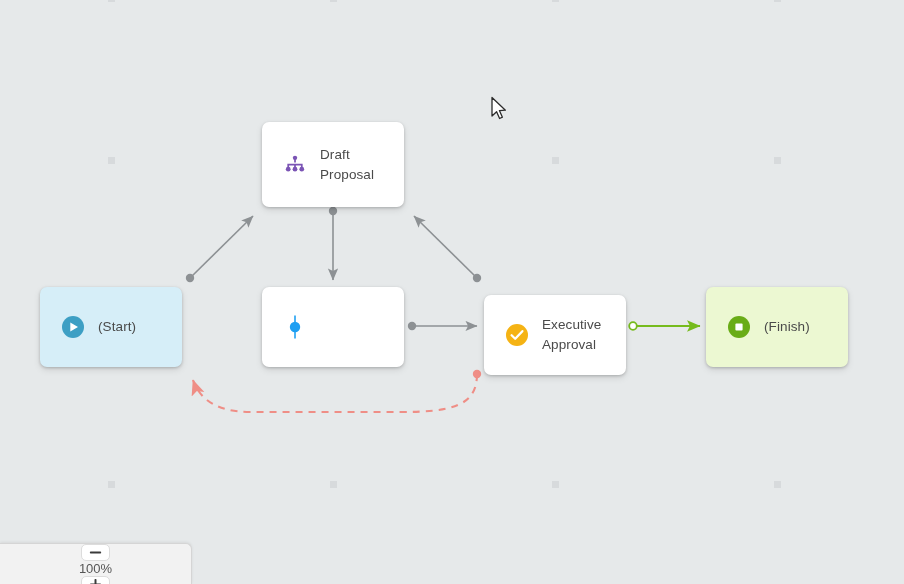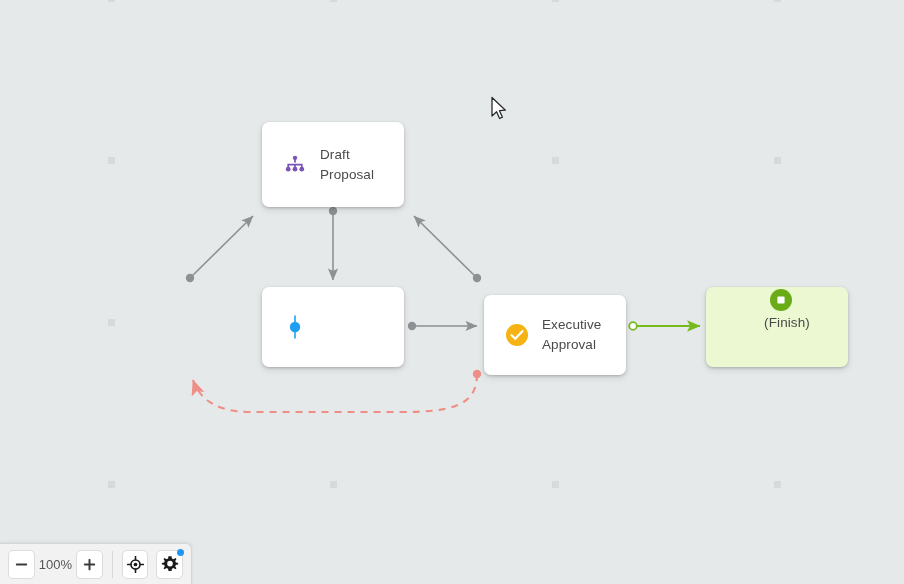--- a/index.html
+++ b/index.html
@@ -44,21 +44,20 @@
     box-shadow: 0 1px 3px rgba(0,0,0,0.20), 0 3px 7px rgba(0,0,0,0.10);
     display: flex;
     align-items: center;
     padding-left: 20px;
   }
   .node.start {
     background: #d6eef8;
   }
   .node.finish {
     background: #ecf8d2;
-    flex-direction: column;
   }
   .node-icon {
     width: 26px;
     height: 26px;
     flex: 0 0 26px;
     display: flex;
     align-items: center;
     justify-content: center;
     margin-right: 12px;
   }
@@ -79,20 +78,21 @@
     height: 41px;
     background: #f2f2f2;
     border-top: 1px solid #d5d5d5;
     border-right: 1px solid #d5d5d5;
     border-radius: 0 6px 0 0;
     display: flex;
     align-items: center;
     box-sizing: border-box;
     padding: 0 8px;
     box-shadow: 0 -1px 3px rgba(0,0,0,0.07);
+    flex-direction: column;
   }
   .tb-btn {
     width: 29px;
     height: 29px;
     background: #ffffff;
     border: 1px solid #dcdcdc;
     border-radius: 5px;
     display: flex;
     align-items: center;
     justify-content: center;
@@ -192,20 +192,29 @@
       <line x1="634" y1="326" x2="700" y2="326" stroke="#76bb1d" stroke-width="1.8" marker-end="url(#ah-green)"></line>
       <circle cx="633" cy="326" r="3.8" fill="#ffffff" stroke="#76bb1d" stroke-width="1.8"></circle>
     </g>
 
     <g>
       <path d="M477,374 C477,406 452,412 400,412 L250,412 C218,412 200,400 193,380" fill="none" stroke="#ef8e86" stroke-width="2.1" stroke-dasharray="7,6" marker-end="url(#ah-red)"></path>
       <circle cx="477" cy="374" r="4.2" fill="#ef8e86"></circle>
     </g>
   </svg>
 
+  <div class="node start" style="left:40px; top:287px; width:142px; height:80px;">
+    <span class="node-icon">
+      <svg width="24" height="24" viewBox="0 0 24 24">
+        <circle cx="12" cy="12" r="11" fill="#3d9fc4"></circle>
+        <path d="M9.3,7.4 L17,12 L9.3,16.6 Z" fill="#ffffff"></path>
+      </svg>
+    </span>
+    <span class="node-label">(Start)</span>
+  </div>
 
   <div class="node" style="left:262px; top:122px; width:142px; height:85px;">
     <span class="node-icon">
       <svg width="22" height="22" viewBox="0 0 24 24">
         <g stroke="#7b54b5" stroke-width="1.9" fill="none">
           <path d="M12,5.5 L12,9.2"></path>
           <path d="M4.6,14.2 L4.6,11.6 L19.4,11.6 L19.4,14.2"></path>
           <path d="M12,11.6 L12,14.2"></path>
         </g>
         <circle cx="12" cy="4.2" r="2.4" fill="#7b54b5"></circle>

